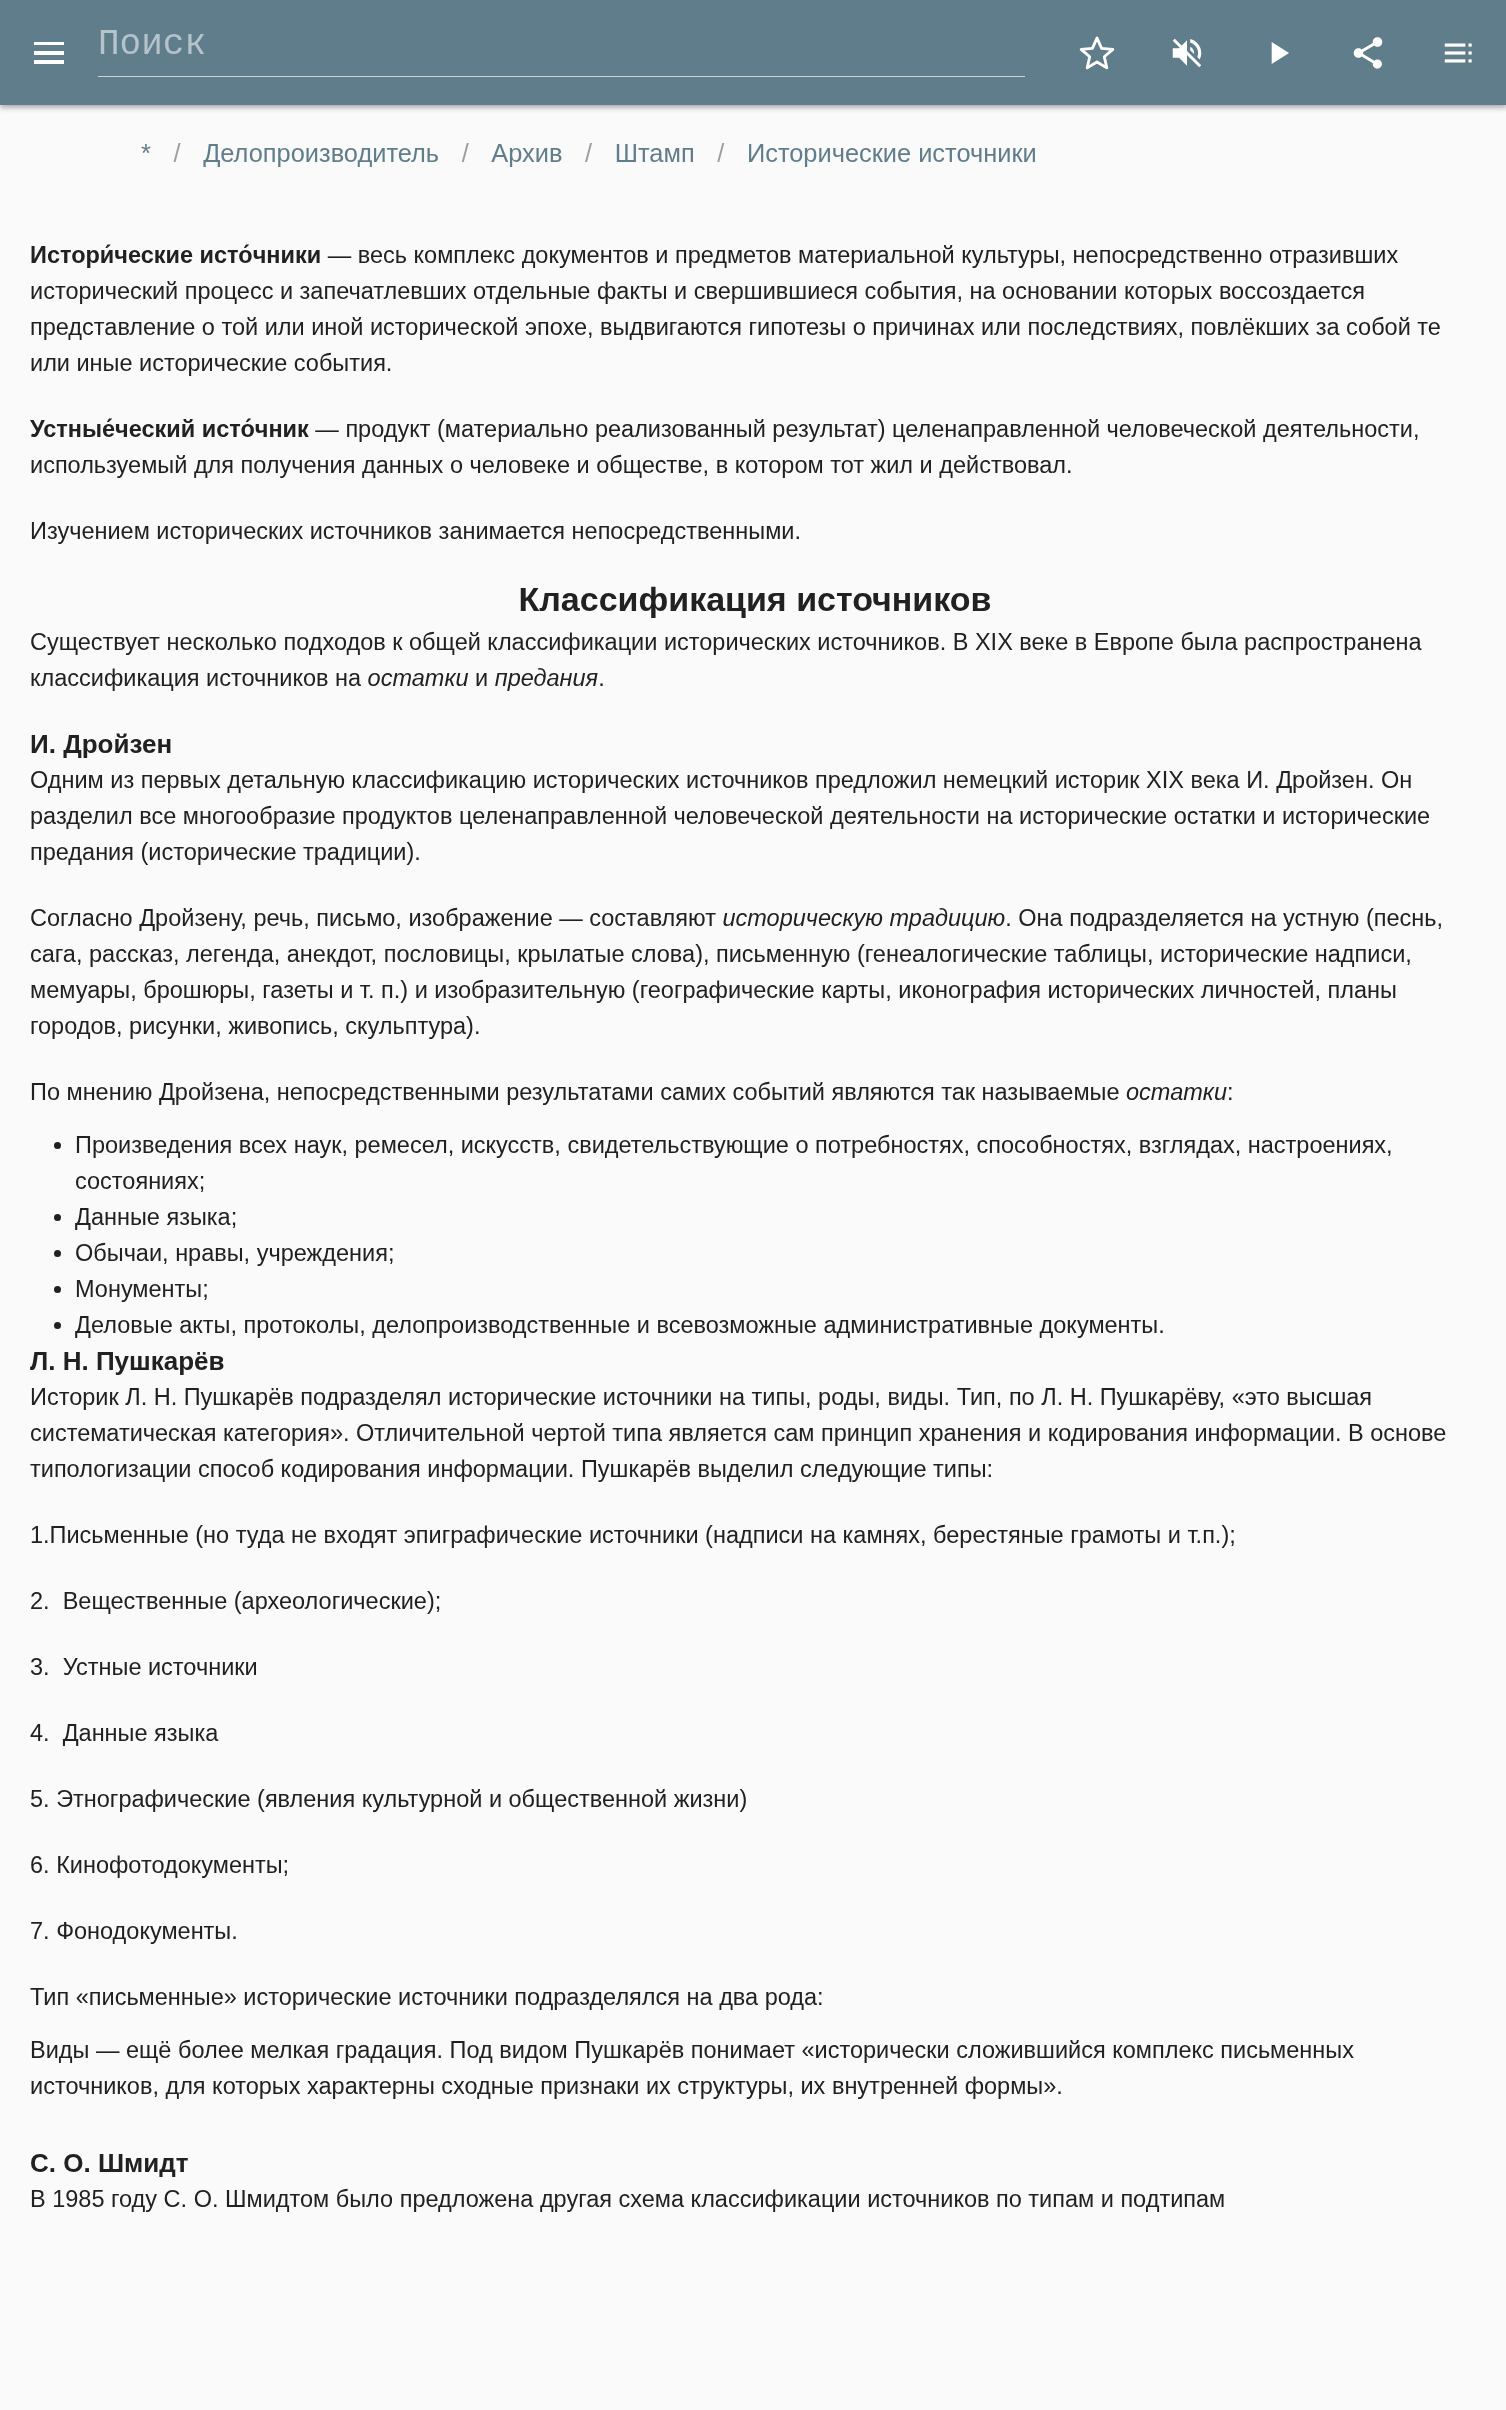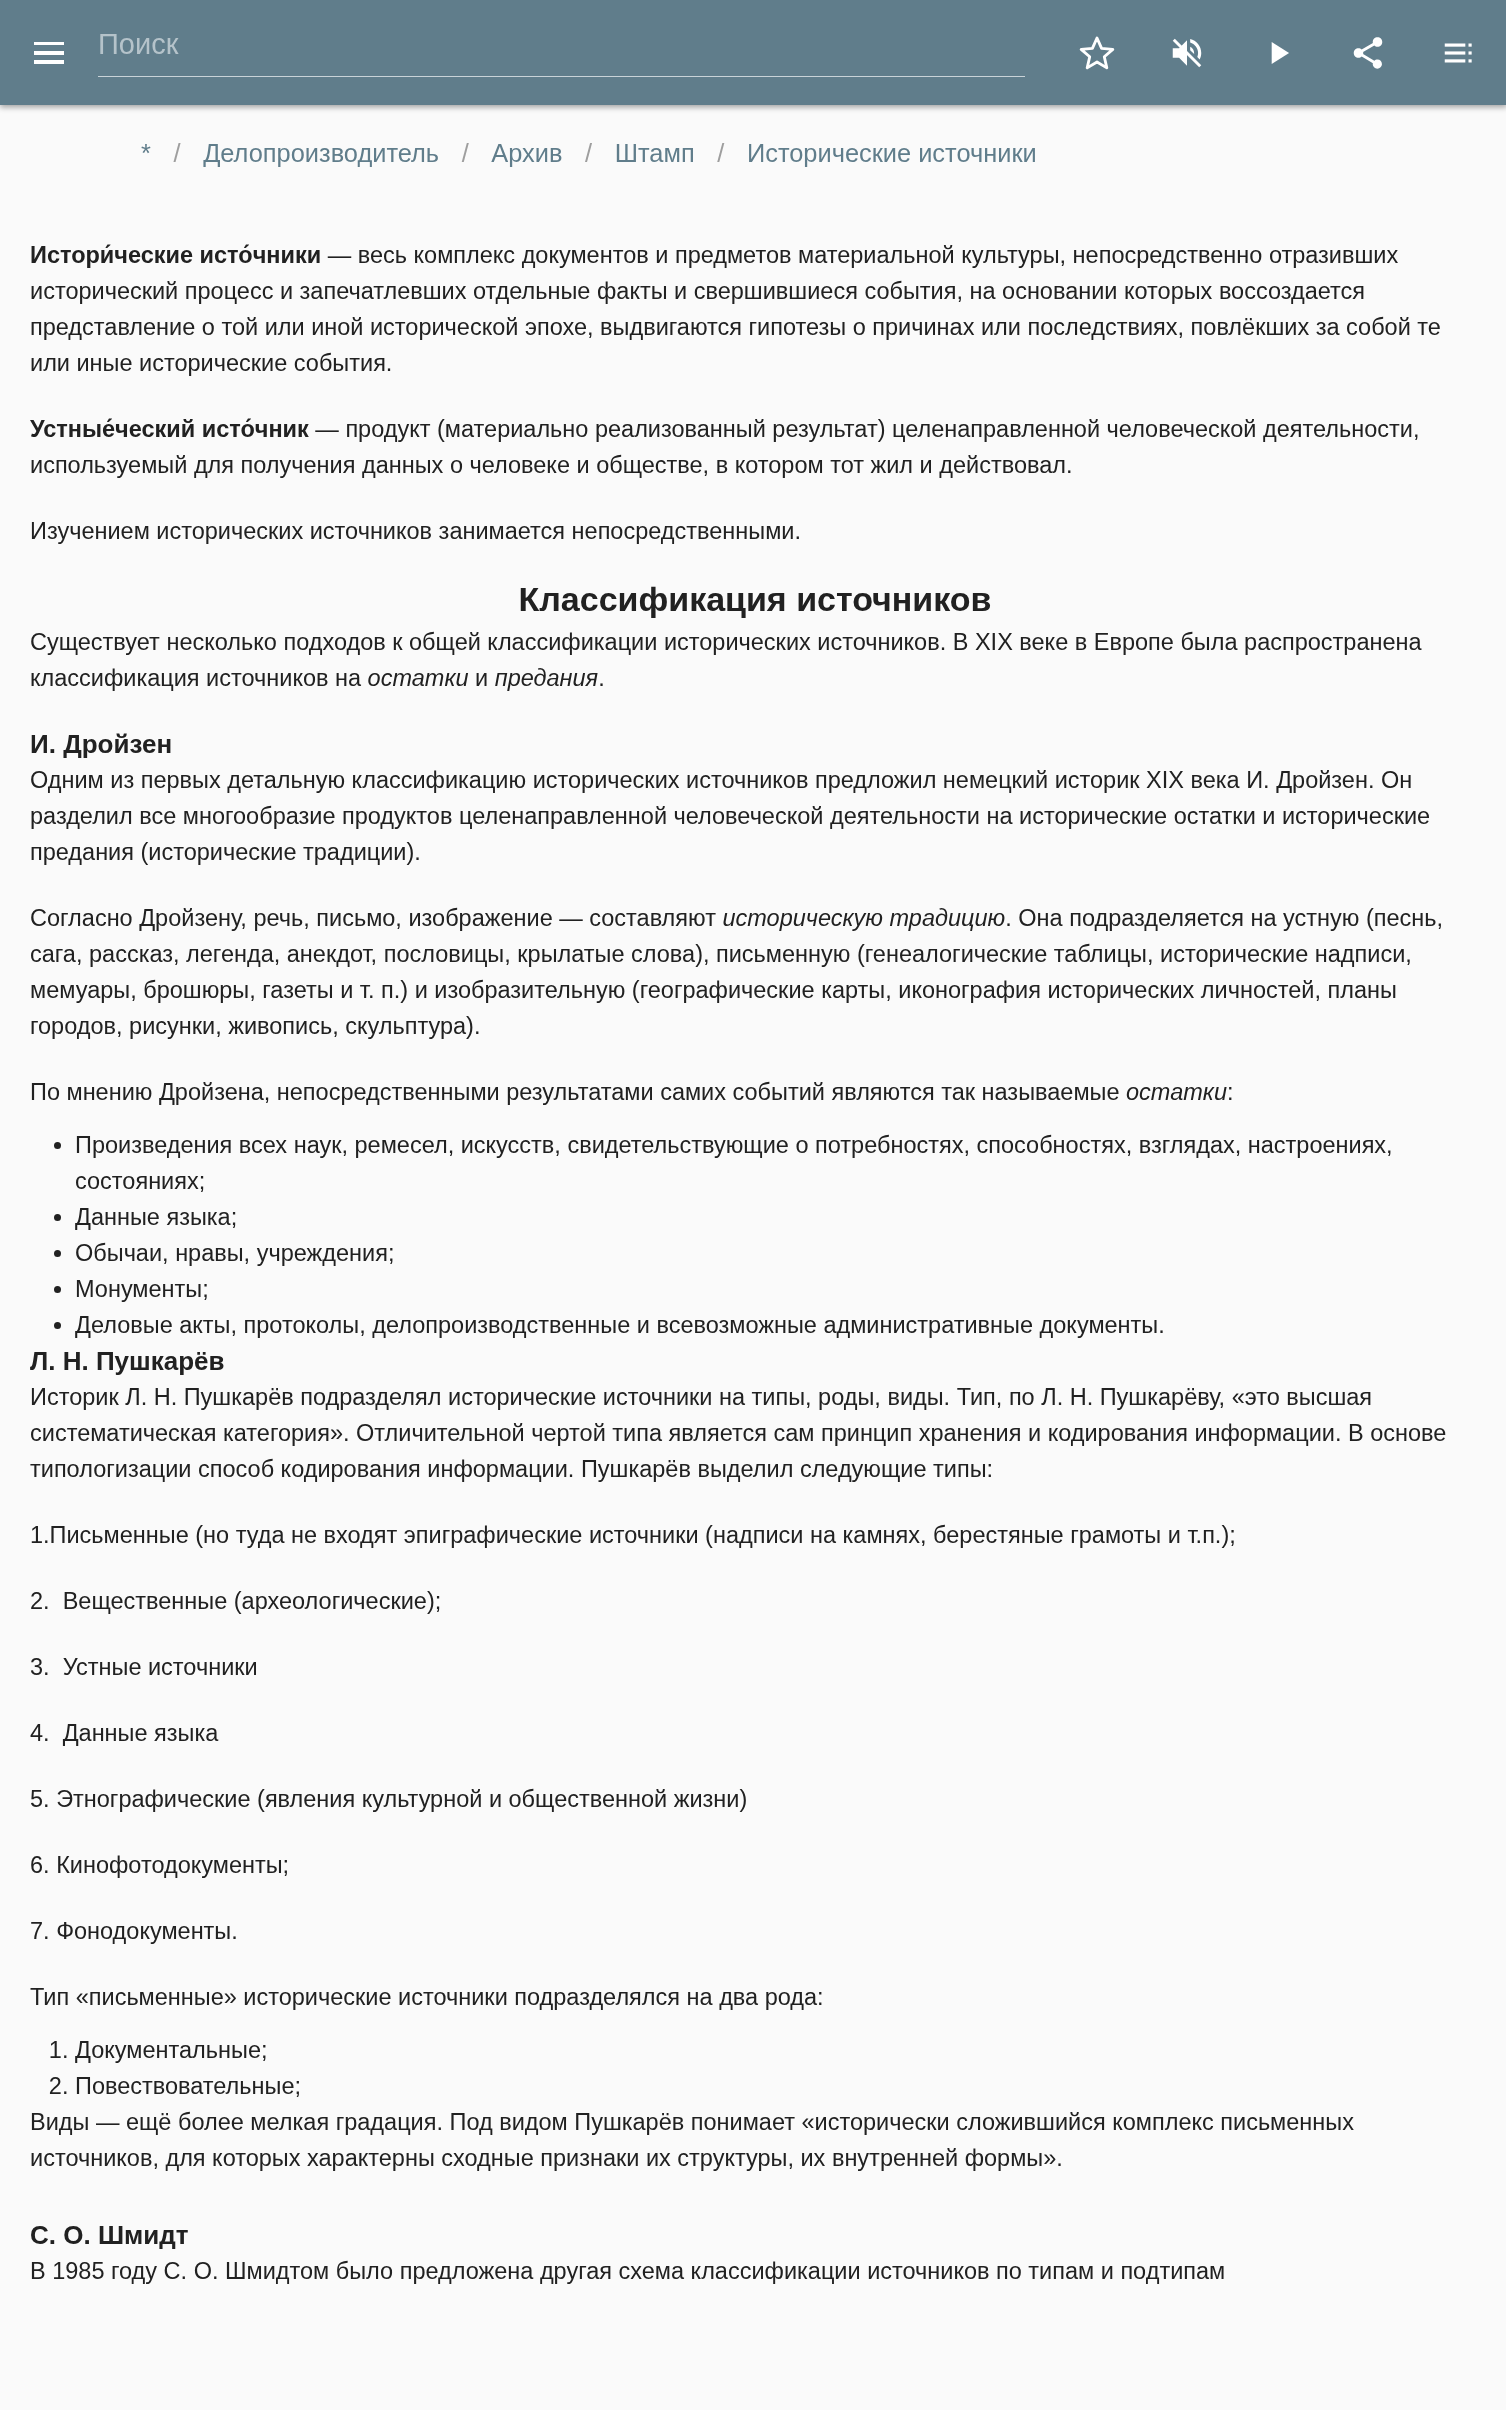--- a/index.html
+++ b/index.html
@@ -16,21 +16,21 @@
     z-index: 10;
   }
   .menu-btn { position: absolute; left: 28px; top: 34px; width: 38px; height: 38px; cursor: pointer; }
   .menu-btn span { position: absolute; left: 5.6px; width: 30px; height: 3.8px; background: #fff; }
   .search {
     position: absolute; left: 98px; top: 21px; width: 927px; height: 55px;
     border-bottom: 1.9px solid #c9d3d8;
   }
   .search input {
     width: 100%; height: 47px; border: none; background: transparent; outline: none;
-    font-family: Liberation Sans, sans-serif; font-size: 29px; color: #0f172a; padding: 0;
+    font-family: Liberation Mono, monospace; font-size: 36px; color: #0f172a; padding: 0;
   }
   .search input::placeholder { color: #b5c3ca; }
   .icons { position: absolute; right: 0; top: 0; height: 105px; }
   .icon-btn {
     position: absolute; top: 26px; width: 53px; height: 53px; cursor: pointer;
     display: flex; align-items: center; justify-content: center;
   }
   .icon-btn svg { width: 38px; height: 38px; fill: #fff; }
 
   .breadcrumb {
@@ -135,22 +135,18 @@
   <h3>Л. Н. Пушкарёв</h3>
   <p>Историк Л. Н. Пушкарёв подразделял исторические источники на типы, роды, виды. Тип, по Л. Н. Пушкарёву, «это высшая систематическая категория». Отличительной чертой типа является сам принцип хранения и кодирования информации. В основе типологизации способ кодирования информации. Пушкарёв выделил следующие типы:</p>
   <p class="num" style="white-space:pre">1.Письменные (но туда не входят эпиграфические источники (надписи на камнях, берестяные грамоты и т.п.);</p>
   <p class="num" style="white-space:pre">2.  Вещественные (археологические);</p>
   <p class="num" style="white-space:pre">3.  Устные источники</p>
   <p class="num" style="white-space:pre">4.  Данные языка</p>
   <p class="num" style="white-space:pre">5. Этнографические (явления культурной и общественной жизни)</p>
   <p class="num" style="white-space:pre">6. Кинофотодокументы;</p>
   <p class="num" style="white-space:pre">7. Фонодокументы.</p>
   <p style="margin-bottom:17px">Тип «письменные» исторические источники подразделялся на два рода:</p>
-  <ol>
-    <li>Документальные;</li>
-    <li>Повествовательные;</li>
-  </ol>
   <p style="margin-bottom:41px">Виды — ещё более мелкая градация. Под видом Пушкарёв понимает «исторически сложившийся комплекс письменных источников, для которых характерны сходные признаки их структуры, их внутренней формы».</p>
 
   <h3>С. О. Шмидт</h3>
   <p>В 1985 году С. О. Шмидтом было предложена другая схема классификации источников по типам и подтипам</p>
 </article>
 
 
 </body></html>

